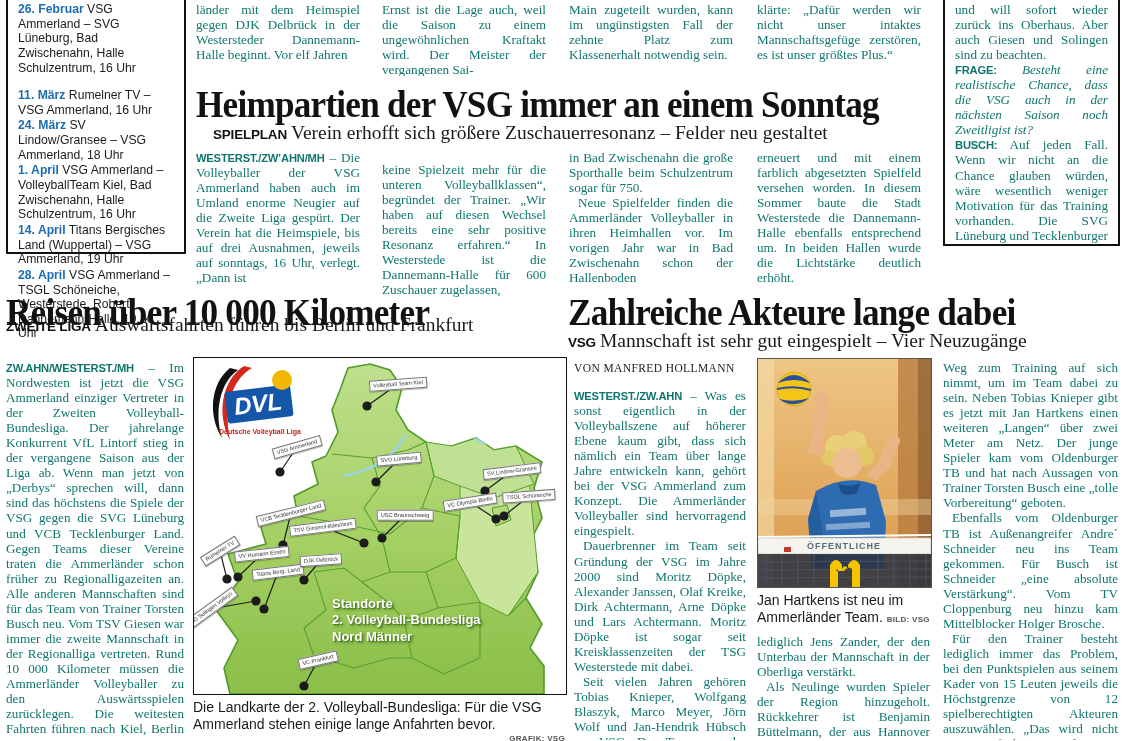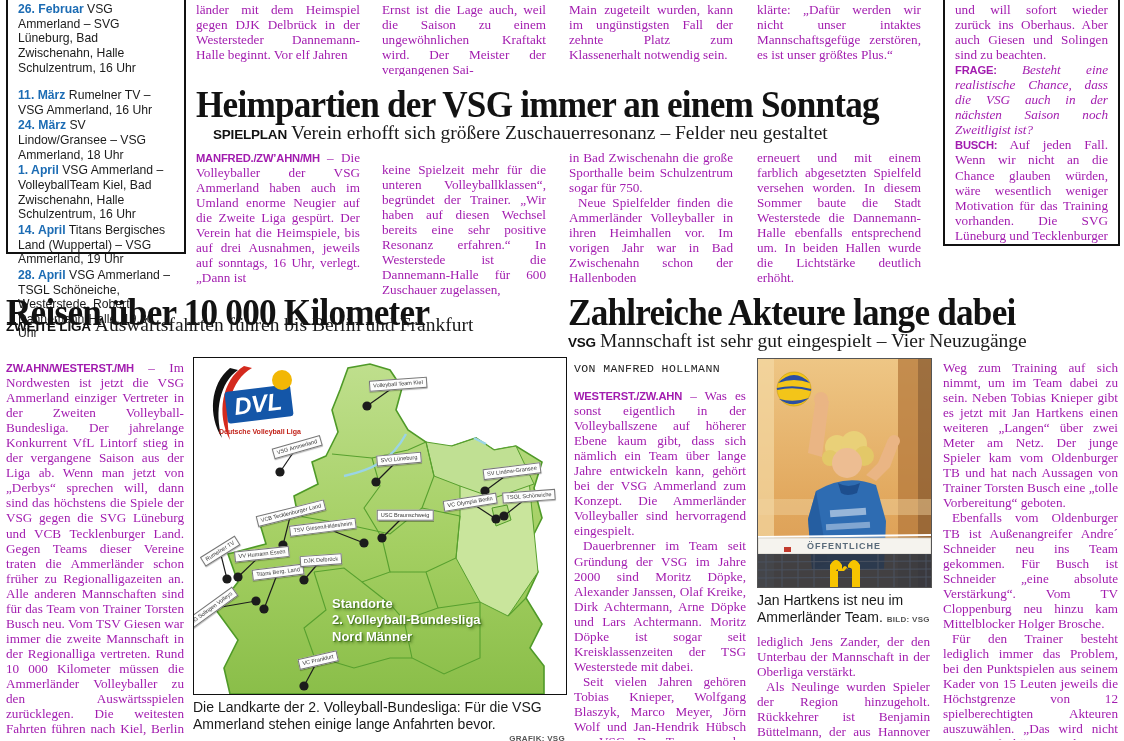--- a/index.html
+++ b/index.html
@@ -1,27 +1,27 @@
 <!DOCTYPE html>
 <html lang="de"><head>
 <meta charset="utf-8">
 <style>
   html,body{margin:0;padding:0;background:#ddd;}
   .page{position:relative;width:1124px;height:741px;background:#fff;overflow:hidden;
         font-family:"Liberation Serif",serif;color:#141414;}
   .abs{position:absolute;}
-  .serif-body{font-size:13.2px;line-height:1.14;text-align:justify;color:#a21caf;overflow:hidden;}
+  .serif-body{font-size:13.2px;line-height:1.14;text-align:justify;color:#0f766e;overflow:hidden;}
   .serif-body p{margin:0;}
   .serif-body p.ind{text-indent:9px;}
   .lead-in{font-family:"Liberation Sans",sans-serif;font-weight:bold;font-size:11.2px;letter-spacing:-0.2px;}
   .headline{font-family:"Liberation Serif",serif;font-weight:bold;font-size:37px;color:#121212;
             letter-spacing:-0.8px;transform:scaleX(.95);transform-origin:0 50%;white-space:nowrap;}
   .kicker{font-family:"Liberation Sans",sans-serif;font-weight:bold;font-size:13.5px;letter-spacing:-0.2px;color:#111;}
   .subhead{font-family:"Liberation Serif",serif;font-size:19.5px;color:#1a1a1a;white-space:nowrap;}
-  .byline{font-family:Liberation Mono, monospace;font-size:11.5px;letter-spacing:.4px;color:#222;}
+  .byline{font-family:Liberation Serif, serif;font-size:11.5px;letter-spacing:.4px;color:#222;}
   .caption{font-family:"Liberation Sans",sans-serif;font-size:14px;line-height:1.22;color:#1a1a1a;}
   .credit{font-family:"Liberation Sans",sans-serif;font-weight:bold;font-size:8px;color:#555;letter-spacing:.3px;}
   .boxed{border:2px solid #111;background:#fff;}
   .fx{font-family:"Liberation Sans",sans-serif;font-size:12.2px;line-height:1.2;margin:0 0 1px;color:#1b1b1b;}
   .fx b{color:#1c6cb4;}
   .fx.gap{margin-bottom:13px;}
   .q{font-style:italic;}
   .map-box{border:1.5px solid #111;background:#fff;overflow:hidden;}
   .map-flag{position:absolute;font-family:"Liberation Sans",sans-serif;font-size:5.6px;line-height:1;
             background:#fdfdfd;border:1px solid #767676;padding:1.5px 3px;white-space:nowrap;color:#3a3a3a;
@@ -54,21 +54,21 @@
     <p><span class="lead-in">FRAGE:</span><span class="q"> Besteht eine realistische Chance, dass die VSG auch in der nächsten Saison noch Zweitligist ist?</span></p>
     <p><span class="lead-in">BUSCH:</span><span> Auf jeden Fall. Wenn wir nicht an die Chance glauben würden, wäre wesentlich weniger Motivation für das Training vorhanden. Die SVG Lüneburg und Tecklenburger Land haben es ja vorgemacht, dass man sich in der Liga etablieren kann.</span></p>
   </div>
 
   <div class="abs headline" style="left:196px;top:83px;">Heimpartien der VSG immer an einem Sonntag</div>
   <div class="abs" style="left:196px;top:122px;margin-left:17px;">
     <span class="kicker">SPIELPLAN</span>
     <span class="subhead">Verein erhofft sich größere Zuschauerresonanz – Felder neu gestaltet</span>
   </div>
   <div class="abs serif-body" style="left:196px;top:150px;width:164px;height:140px;">
-    <p><span class="lead-in">MANFRED./ZW’AHN/MH</span> <span>– Die Volleyballer der VSG Ammerland haben auch im Umland enorme Neugier auf die Zweite Liga gespürt. Der Verein hat die Heimspiele, bis auf drei Ausnahmen, jeweils auf sonntags, 16 Uhr, verlegt. „Dann ist</span></p>
+    <p><span class="lead-in">WESTERST./ZW’AHN/MH</span> <span>– Die Volleyballer der VSG Ammerland haben auch im Umland enorme Neugier auf die Zweite Liga gespürt. Der Verein hat die Heimspiele, bis auf drei Ausnahmen, jeweils auf sonntags, 16 Uhr, verlegt. „Dann ist</span></p>
   </div>
   <div class="abs serif-body" style="left:382px;top:162px;width:164px;height:140px;">keine Spielzeit mehr für die unteren Volleyballklassen“, begründet der Trainer. „Wir haben auf diesen Wechsel bereits eine sehr positive Resonanz erfahren.“ In Westerstede ist die Dannemann-Halle für 600 Zuschauer zugelassen,</div>
   <div class="abs serif-body" style="left:569px;top:150px;width:164px;height:140px;">
     <p>in Bad Zwischenahn die große Sporthalle beim Schulzentrum sogar für 750.</p>
     <p class="ind">Neue Spielfelder finden die Ammerländer Volleyballer in ihren Heimhallen vor. Im vorigen Jahr war in Bad Zwischenahn schon der Hallenboden</p>
   </div>
   <div class="abs serif-body" style="left:757px;top:150px;width:164px;height:140px;">erneuert und mit einem farblich abgesetzten Spielfeld versehen worden. In diesem Sommer baute die Stadt Westerstede die Dannemann-Halle ebenfalls entsprechend um. In beiden Hallen wurde die Lichtstärke deutlich erhöht.</div>
 
   <div class="abs headline" style="left:6px;top:291px;">Reisen über 10 000 Kilometer</div>
   <div class="abs" style="left:6px;top:314px;">

